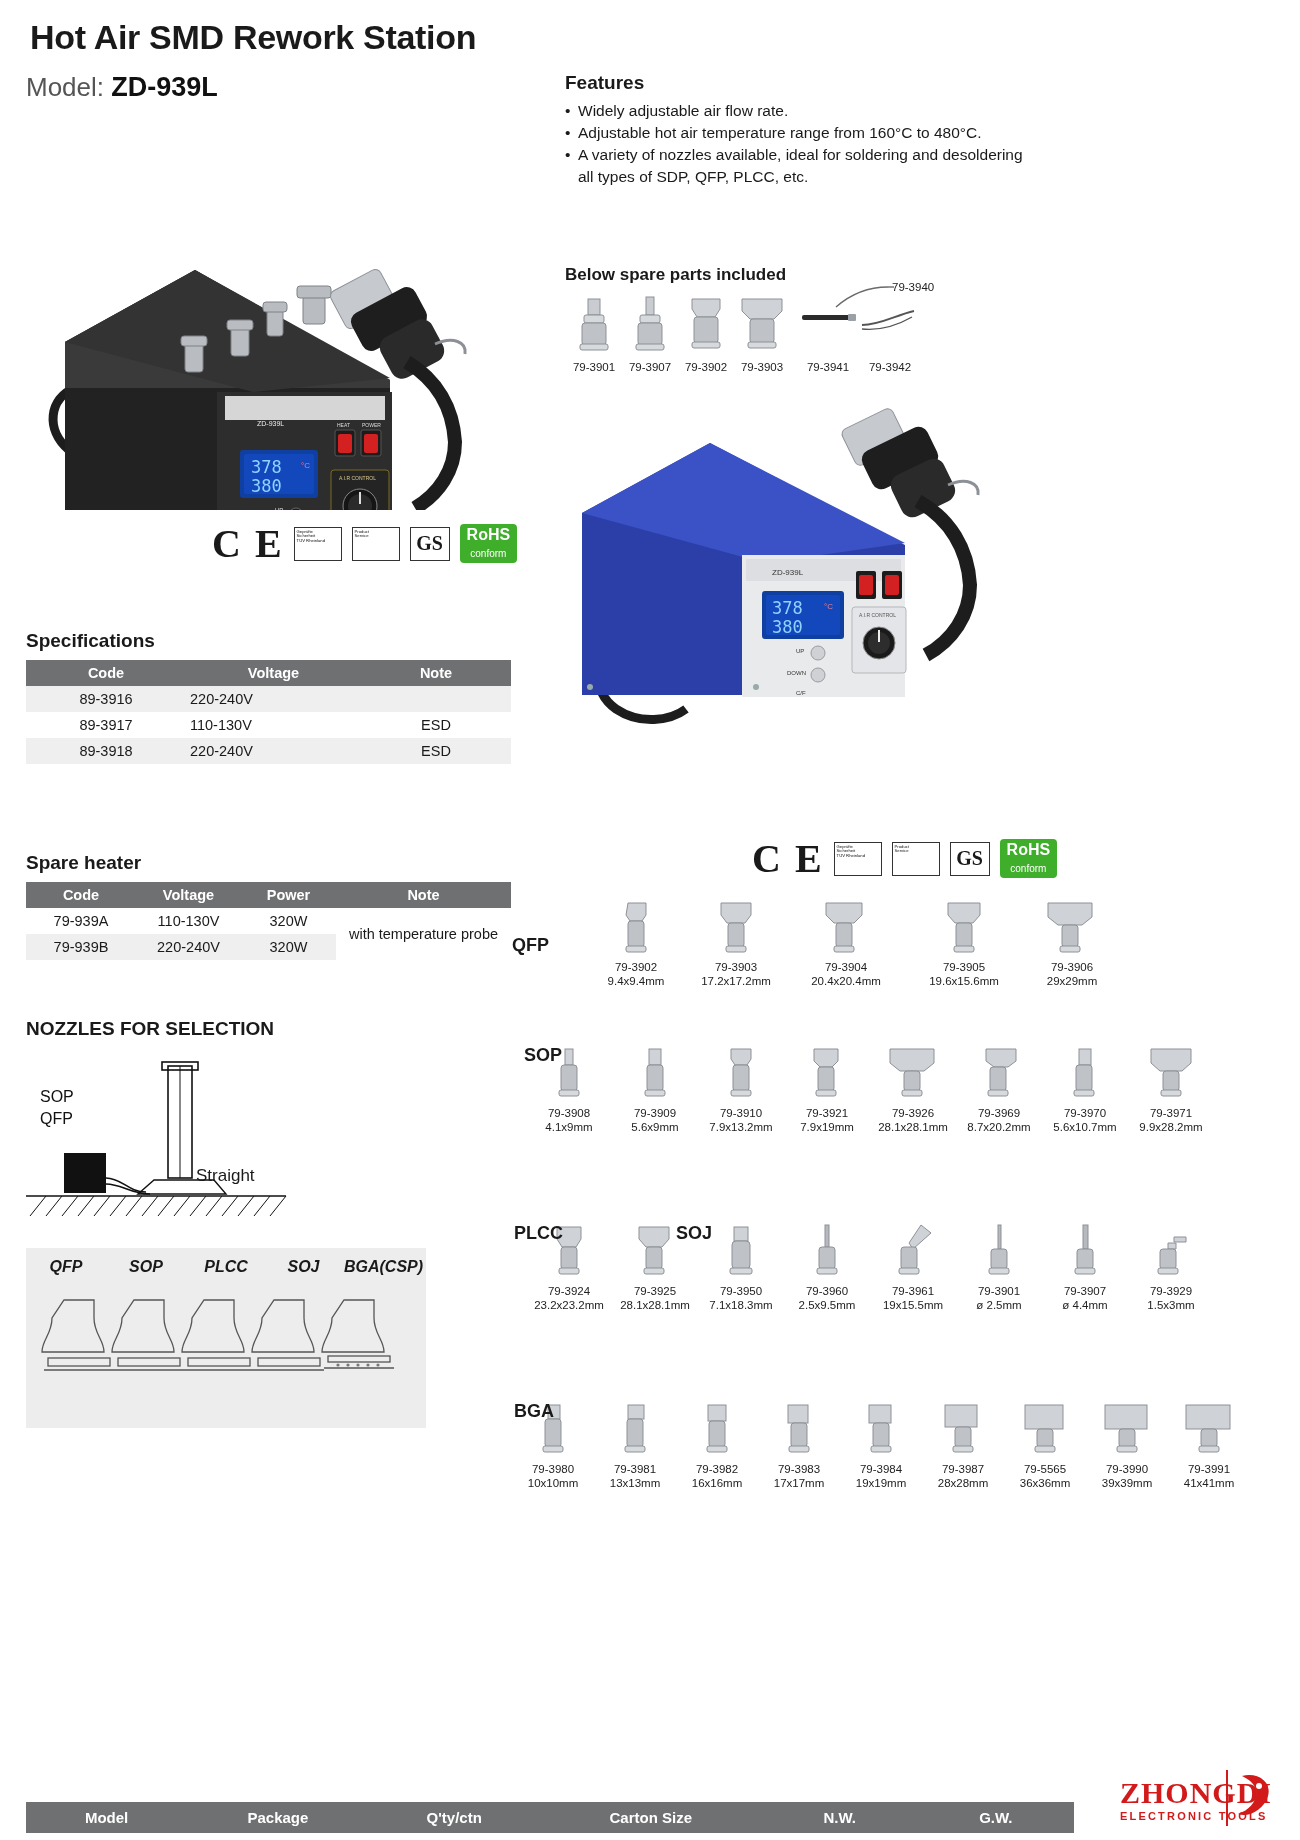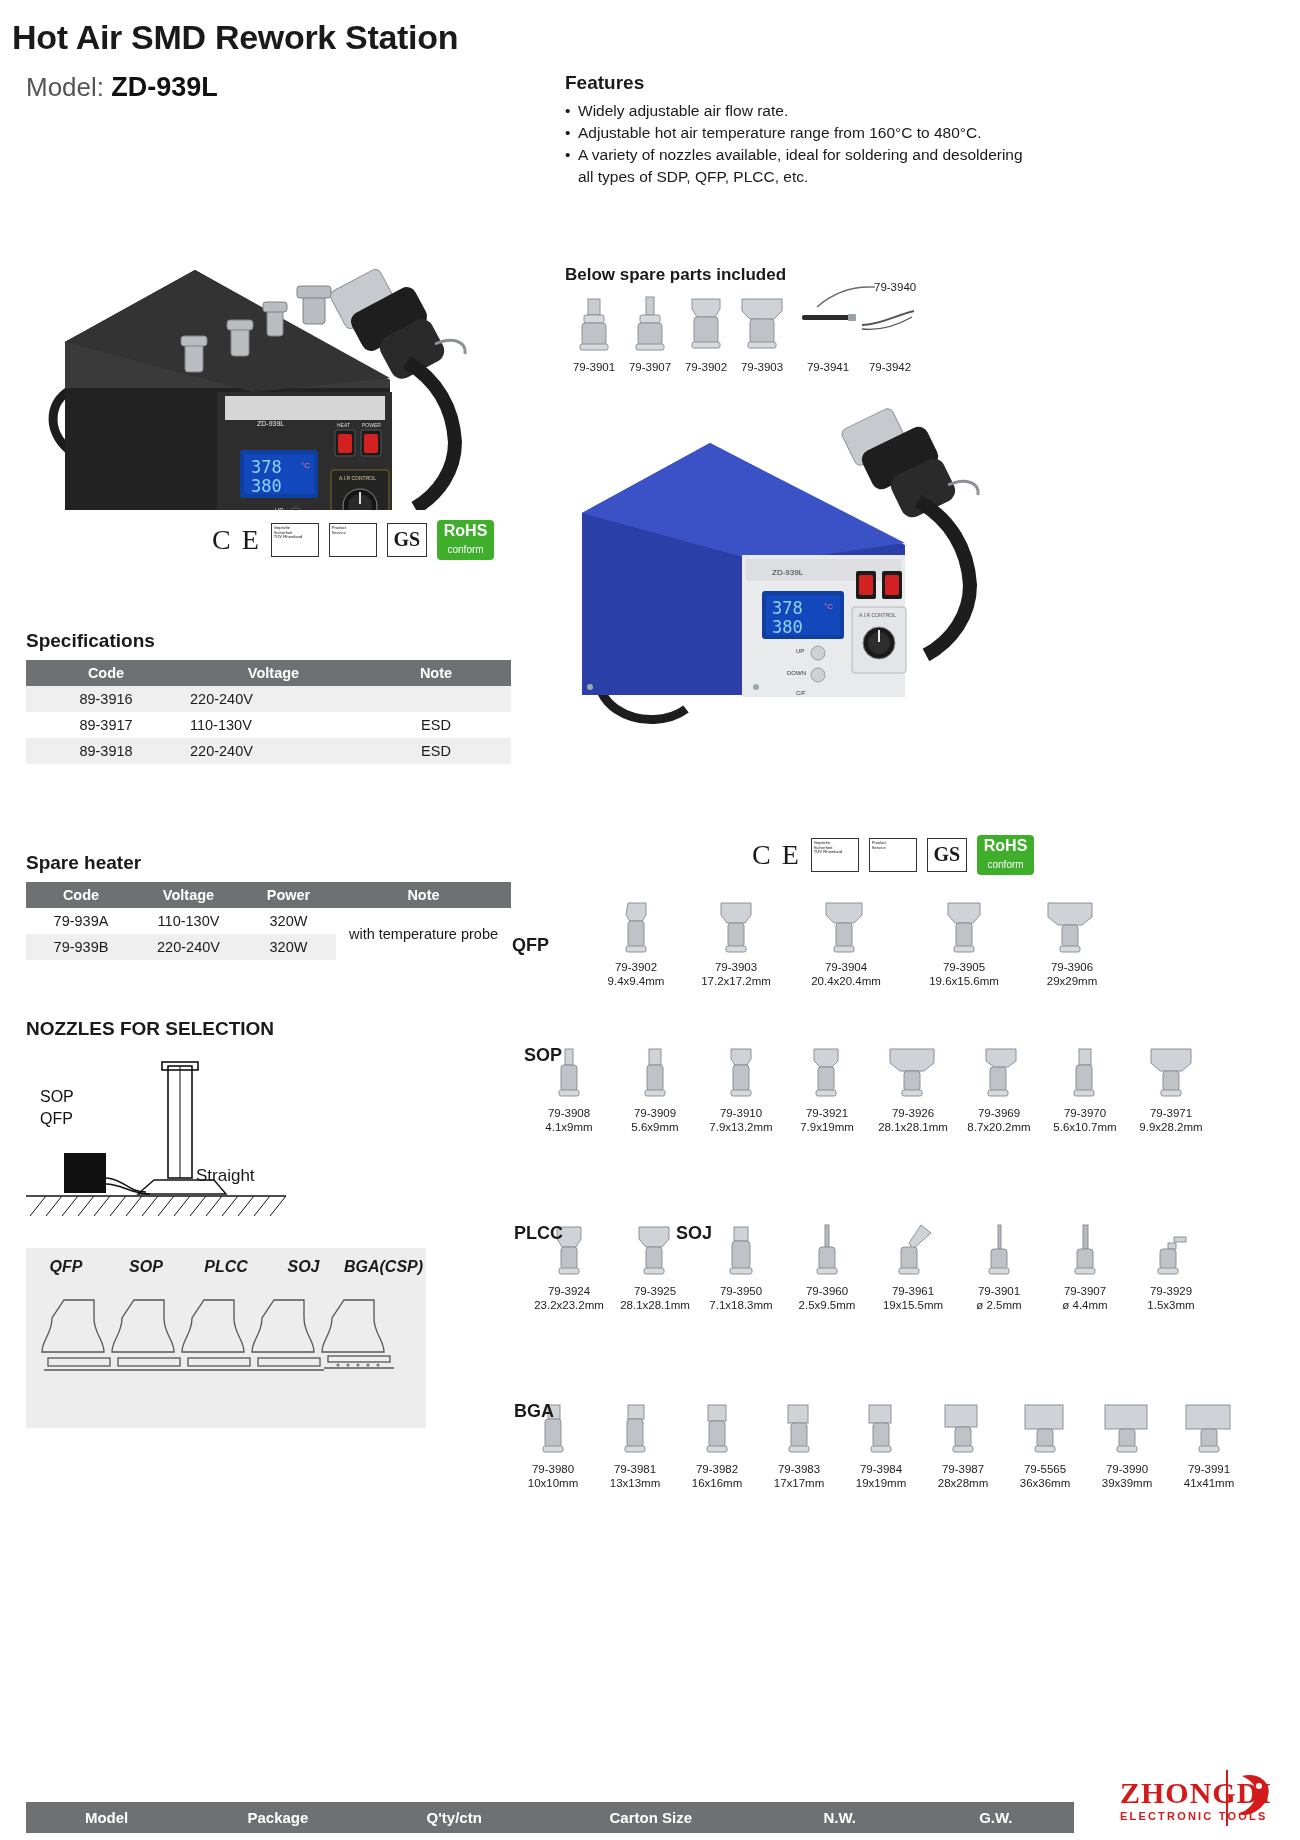--- a/index.html
+++ b/index.html
@@ -8,21 +8,21 @@
     width:1300px; height:1840px;
     background:#ffffff;
     font-family:"Liberation Sans", sans-serif;
     color:#1a1a1a;
     position:relative;
     overflow:hidden;
   }
   .page { position:relative; width:1300px; height:1840px; padding:0; }
 
   
-  .title { position:absolute; left:12px; top:18px; font-size:34px; font-weight:bold; letter-spacing:-0.3px;text-align:right; }
+  .title { position:absolute; left:30px; top:18px; font-size:34px; font-weight:bold; letter-spacing:-0.3px;text-align:right; }
   .model-line { position:absolute; left:26px; top:72px; font-size:26px; color:#555; }
   .model-line b { color:#111; font-size:27px; }
 
   
   .features { position:absolute; left:565px; top:72px; width:520px; }
   .features h3 { margin:0 0 6px 0; font-size:19px; }
   .features ul { list-style:none; margin:0; padding:0; }
   .features li { font-size:15.5px; line-height:1.42; padding-left:13px; position:relative; }
   .features li:before { content:"\2022"; position:absolute; left:0; top:0; }
   .features li.cont:before { content:""; }
@@ -35,21 +35,21 @@
   .sp-label { margin-top:2px; }
 
   
   .prod-black { position:absolute; left:35px; top:130px; width:500px; height:380px; }
   .prod-blue  { position:absolute; left:560px; top:395px; width:500px; height:370px; }
 
   
   .certs { position:absolute; display:flex; align-items:center; gap:10px; }
   .certs1 { left:212px; top:520px; }
   .certs2 { left:752px; top:835px; }
-  .ce { font-size:28px; font-weight:normal; letter-spacing:2px; font-family:"Liberation Serif", serif; }
+  .ce { font-size:40px; font-weight:bold; letter-spacing:2px; font-family:"Liberation Serif", serif; }
   .cert-box { width:48px; height:34px; border:1px solid #333; font-size:4.2px; line-height:1.15;
               padding:2px; color:#111; background:#fff; overflow:hidden; }
   .gs { width:40px; height:34px; border:1px solid #333; display:flex; align-items:center; justify-content:center;
         font-size:20px; font-weight:bold; font-family:"Liberation Serif", serif; }
   .rohs { background:#3fae2a; color:#fff; border-radius:4px; padding:3px 7px; text-align:center; line-height:1.05; }
   .rohs .r1 { font-size:16px; font-weight:bold; }
   .rohs .r2 { font-size:10px; }
 
   
   .sec-title { font-size:19px; font-weight:bold; }
@@ -173,21 +173,21 @@
     </div>
 
     <div class="sp-item" style="left:312px; top:0; width:60px;">
       <svg width="60" height="62" viewBox="0 0 60 62">
         <path d="M2 30 C20 30 36 20 54 16" stroke="#555" fill="none" stroke-width="2"></path>
         <path d="M2 34 C22 36 38 30 52 22" stroke="#555" fill="none" stroke-width="1.4"></path>
       </svg>
       <div class="sp-label">79-3942</div>
     </div>
 
-    <div class="sp-item" style="left:264px; top:-14px; width:120px; text-align:center;">
+    <div class="sp-item" style="left:282px; top:-14px; width:120px; text-align:right;">
       <svg width="118" height="34" viewBox="0 0 118 34">
         <path d="M4 26 C20 12 38 6 56 6" stroke="#6a6a6a" fill="none" stroke-width="1.4"></path>
         <path d="M56 6 h6" stroke="#6a6a6a" stroke-width="1.4"></path>
       </svg>
       <div style="position:absolute; left:62px; top:0; font-size:11.5px;">79-3940</div>
     </div>
   </div>
 
   <div class="prod-black">
     <svg width="500" height="380" viewBox="0 0 500 380">

